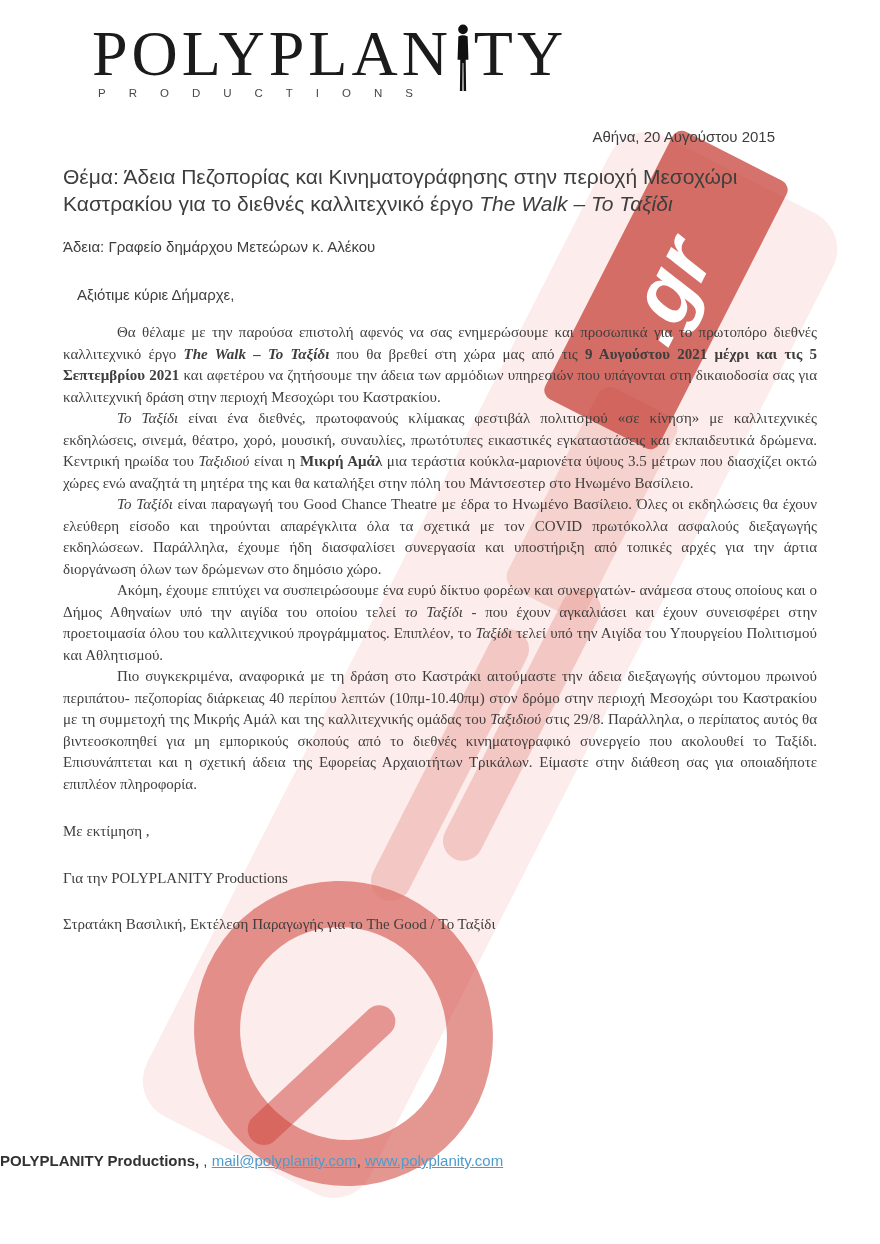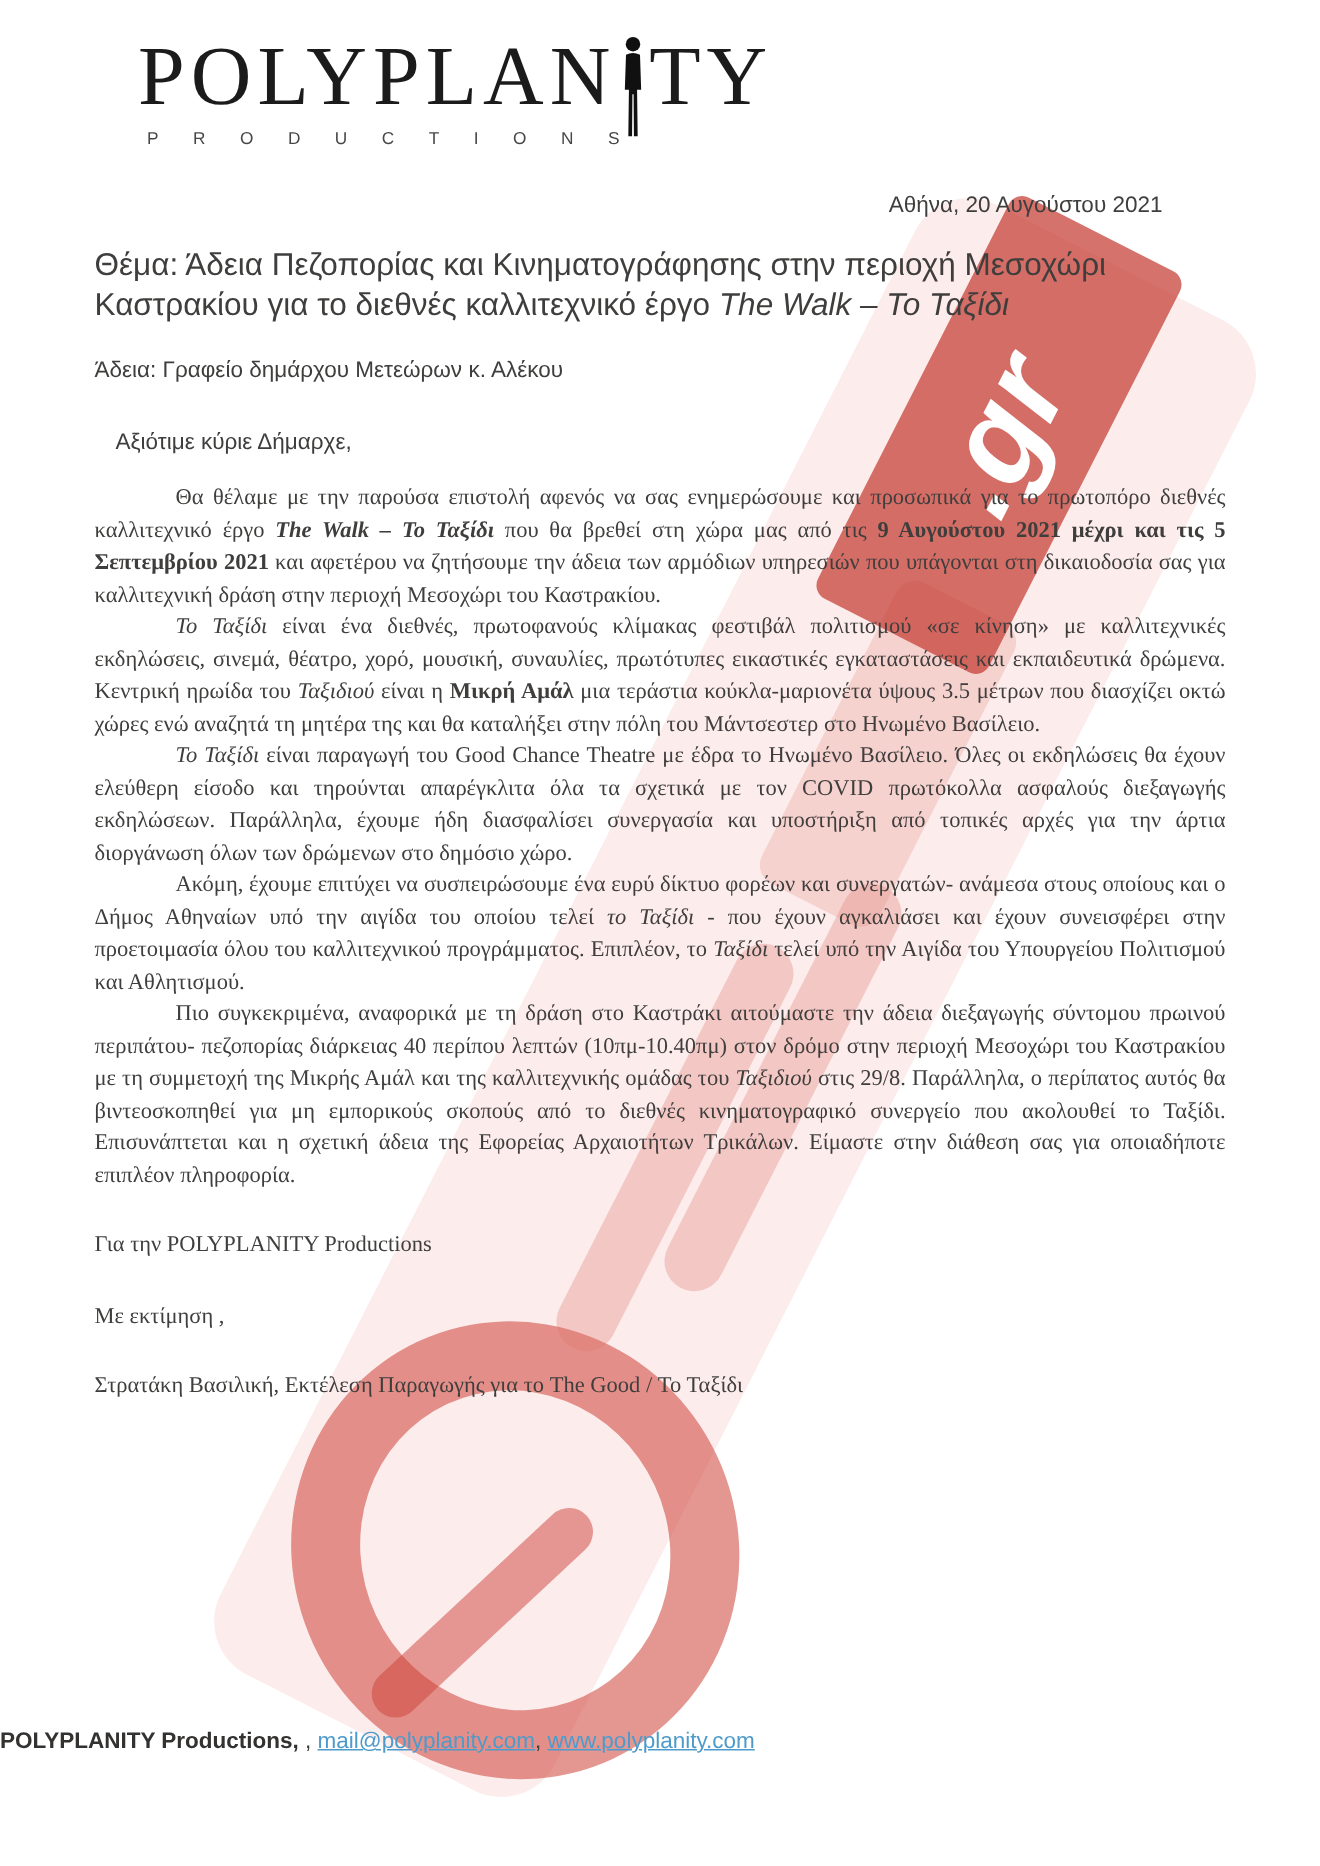--- a/index.html
+++ b/index.html
@@ -51,23 +51,23 @@
   }
   .wm-gr span{
     color:#fff;font-size:82px;font-weight:bold;font-style:italic;
     transform:rotate(-90deg);
     font-family:"Liberation Sans",sans-serif;
   }
 
   
   .logo{position:absolute;left:92px;top:16px;width:392px;}
   .logo-row{
-    display:flex;align-items:center;
+    display:flex;align-items:flex-end;
     font-family:"Liberation Serif",serif;
-    font-size:56px;line-height:1;color:#1b1b1b;letter-spacing:4px;
+    font-size:64px;line-height:1;color:#1b1b1b;letter-spacing:4px;
     white-space:nowrap;
   }
   .person-icon{
     width:16px;height:70px;margin:0 3px;
     align-self:flex-end;position:relative;top:8px;flex:0 0 auto;
   }
   .logo-sub{
     margin-top:1px;padding-left:6px;
     font-size:11.5px;color:#474747;letter-spacing:23px;
     white-space:nowrap;
@@ -128,35 +128,35 @@
         <span>POLYPLAN</span>
         <svg class="person-icon" viewBox="0 0 20 90">
           <circle cx="10" cy="7" r="6.2" fill="#101010"></circle>
           <path d="M4 16 Q10 13 16 16 L17 46 L13.5 46 L14 86 L10.8 86 L10.5 50 L9.5 50 L9.2 86 L6 86 L6.5 46 L3 46 Z" fill="#101010"></path>
         </svg>
         <span>TY</span>
       </div>
       <div class="logo-sub">PRODUCTIONS</div>
     </div>
 
-    <div class="date-line">Αθήνα, 20 Αυγούστου 2021</div>
+    <div class="date-line">Αθήνα, 20 Αυγούστου 2015</div>
 
     <div class="subject"><span class="">Θέμα: Άδεια Πεζοπορίας και Κινηματογράφησης στην περιοχή Μεσοχώρι Καστρακίου για το διεθνές καλλιτεχνικό έργο </span><span class="italic">The Walk – Το Ταξίδι</span></div>
 
     <div class="recipient">Άδεια: Γραφείο δημάρχου Μετεώρων  κ. Αλέκου</div>
     <div class="salutation">Αξιότιμε κύριε Δήμαρχε,</div>
 
     <div class="letter-flow">
 
     <p class="para"><span class="">Θα θέλαμε με την παρούσα επιστολή αφενός να σας ενημερώσουμε και προσωπικά για το πρωτοπόρο διεθνές καλλιτεχνικό έργο </span><span class="bolditalic">The Walk – Το Ταξίδι</span><span class=""> που θα βρεθεί στη χώρα μας από τις </span><span class="bold">9 Αυγούστου 2021 μέχρι και τις 5 Σεπτεμβρίου 2021</span><span class=""> και αφετέρου να ζητήσουμε την άδεια των αρμόδιων υπηρεσιών που υπάγονται στη δικαιοδοσία σας για καλλιτεχνική δράση στην περιοχή  Μεσοχώρι του Καστρακίου.</span></p>
         <p class="para"><span class="italic">Το Ταξίδι</span><span class=""> είναι ένα διεθνές, πρωτοφανούς κλίμακας φεστιβάλ πολιτισμού «σε κίνηση» με καλλιτεχνικές εκδηλώσεις, σινεμά, θέατρο, χορό, μουσική, συναυλίες, πρωτότυπες εικαστικές εγκαταστάσεις και εκπαιδευτικά δρώμενα. Κεντρική ηρωίδα του </span><span class="italic">Ταξιδιού</span><span class=""> είναι η </span><span class="bold">Μικρή Αμάλ</span><span class=""> μια τεράστια κούκλα-μαριονέτα ύψους 3.5 μέτρων που διασχίζει οκτώ χώρες ενώ αναζητά τη μητέρα της και θα καταλήξει στην πόλη του Μάντσεστερ στο Ηνωμένο Βασίλειο.</span></p>
         <p class="para"><span class="italic">Το Ταξίδι</span><span class=""> είναι παραγωγή του Good Chance Theatre με έδρα το Ηνωμένο Βασίλειο. Όλες οι εκδηλώσεις θα έχουν ελεύθερη είσοδο και τηρούνται απαρέγκλιτα όλα τα σχετικά με τον COVID πρωτόκολλα ασφαλούς διεξαγωγής εκδηλώσεων. Παράλληλα, έχουμε ήδη διασφαλίσει συνεργασία και υποστήριξη από τοπικές αρχές για την άρτια διοργάνωση όλων των δρώμενων στο δημόσιο χώρο.</span></p>
         <p class="para"><span class="">Ακόμη, έχουμε επιτύχει να συσπειρώσουμε ένα ευρύ δίκτυο φορέων και συνεργατών- ανάμεσα στους οποίους και ο Δήμος Αθηναίων υπό την αιγίδα του οποίου τελεί </span><span class="italic">το Ταξίδι</span><span class=""> - που έχουν αγκαλιάσει και έχουν συνεισφέρει στην προετοιμασία όλου του καλλιτεχνικού προγράμματος. Επιπλέον, το </span><span class="italic">Ταξίδι</span><span class=""> τελεί υπό την Αιγίδα του Υπουργείου Πολιτισμού και Αθλητισμού.</span></p>
         <p class="para"><span class="">Πιο συγκεκριμένα, αναφορικά με τη δράση στο Καστράκι αιτούμαστε την άδεια διεξαγωγής σύντομου πρωινού περιπάτου- πεζοπορίας διάρκειας 40 περίπου λεπτών (10πμ-10.40πμ) στον δρόμο στην περιοχή Μεσοχώρι του Καστρακίου με τη συμμετοχή της Μικρής Αμάλ και της καλλιτεχνικής ομάδας του </span><span class="italic">Ταξιδιού</span><span class=""> στις 29/8. Παράλληλα, ο περίπατος αυτός θα βιντεοσκοπηθεί για μη εμπορικούς σκοπούς από το διεθνές κινηματογραφικό συνεργείο που ακολουθεί το Ταξίδι. Επισυνάπτεται και η σχετική άδεια της Εφορείας Αρχαιοτήτων Τρικάλων.  Είμαστε στην διάθεση σας για οποιαδήποτε επιπλέον πληροφορία.</span></p>
+        <p class="sig-line first">Με εκτίμηση ,</p>
         <p class="sig-line">Για την POLYPLANITY Productions</p>
-        <p class="sig-line first">Με εκτίμηση ,</p>
         <p class="sig-line">Στρατάκη Βασιλική, Εκτέλεση Παραγωγής για το The Good / Το Ταξίδι</p>
       </div>
 
     <div class="footer"><span class="bold">POLYPLANITY Productions,</span><span class=""> , </span><a href="#" class="link">mail@polyplanity.com</a><span class="">, </span><a href="#" class="link">www.polyplanity.com</a></div>
 
   </div>
 </div>
 
 </body></html>

